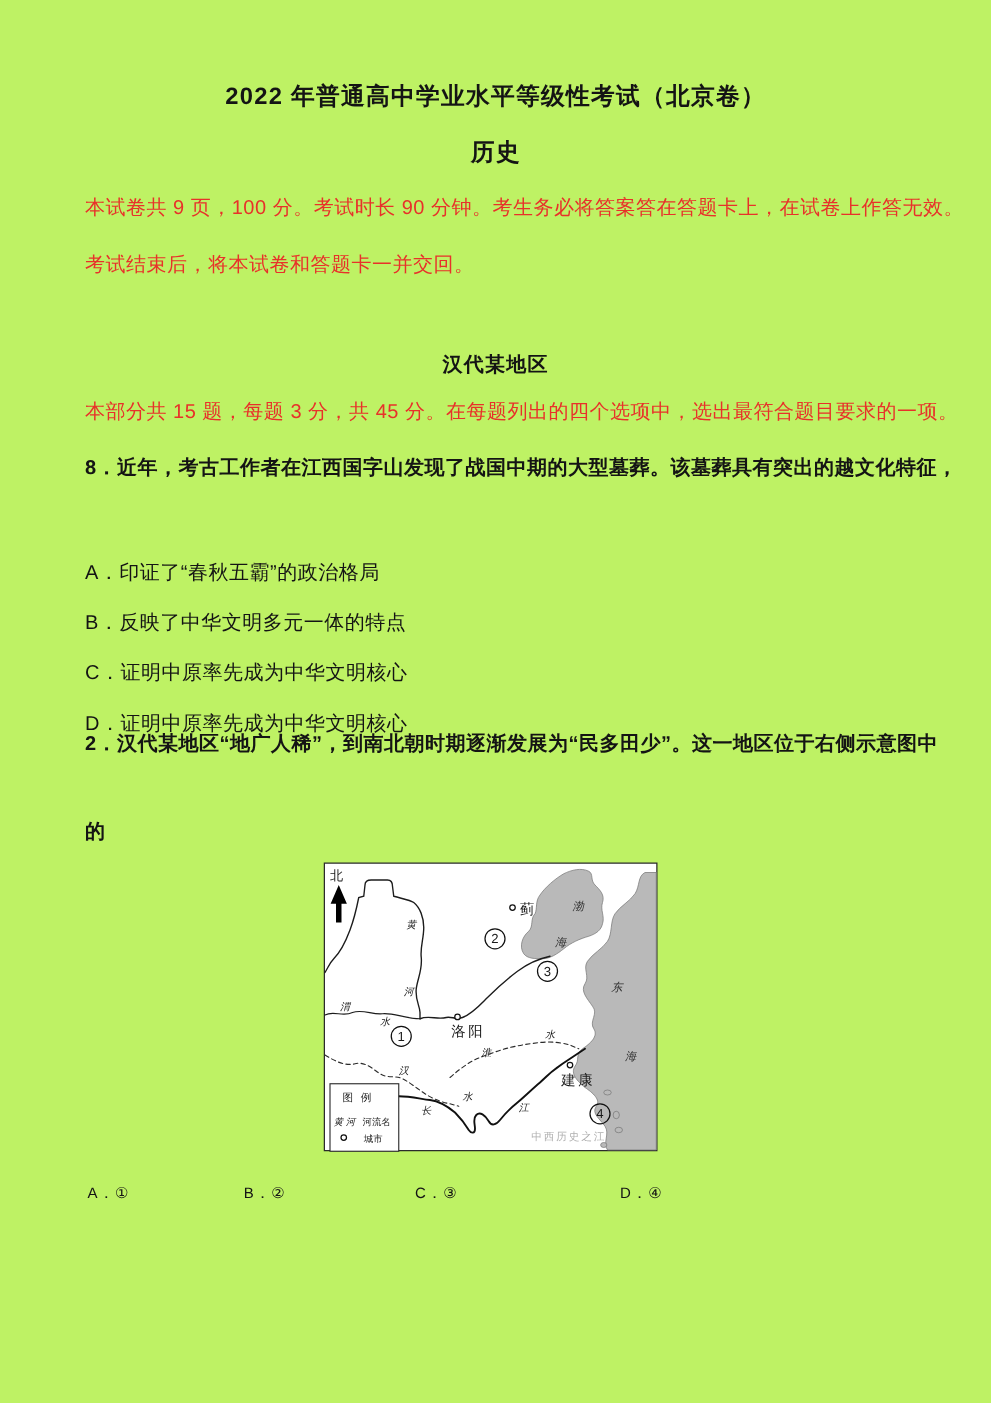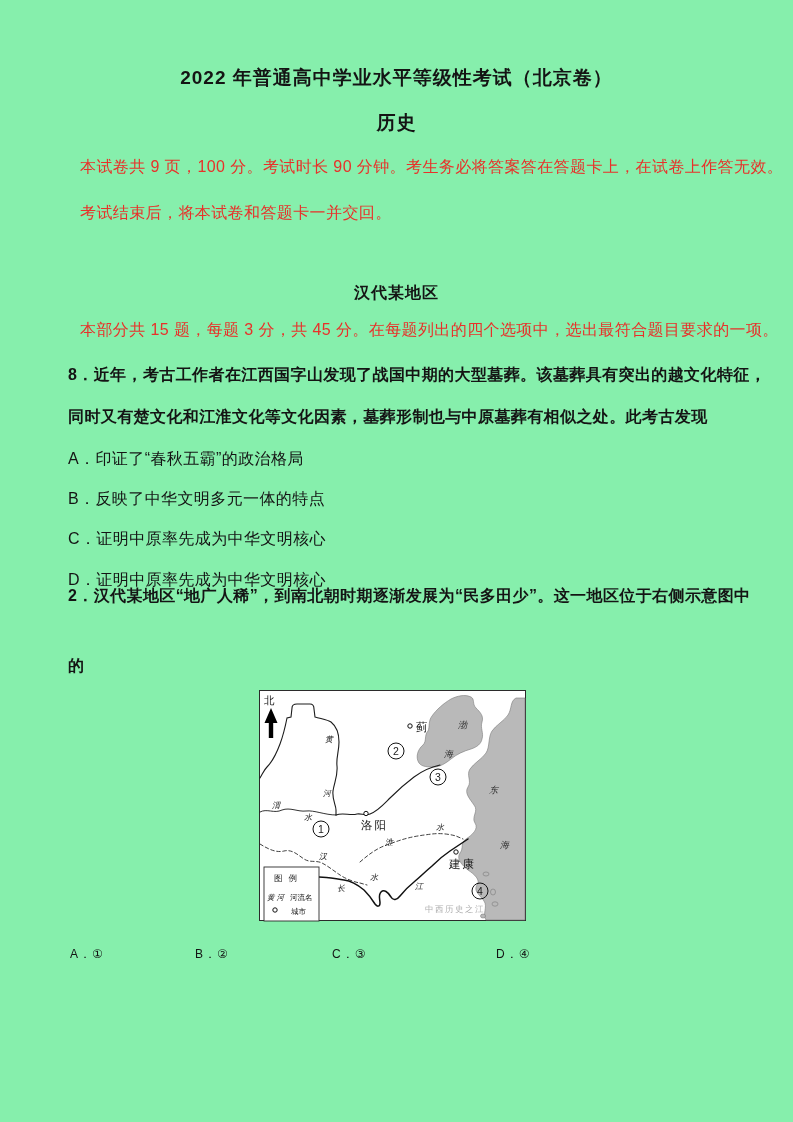--- a/index.html
+++ b/index.html
@@ -1,27 +1,27 @@
 <!DOCTYPE html>
 <html style="--accent-red: #e8312a;"><head>
 <meta charset="utf-8">
 <style>
   html,body{margin:0;padding:0;background:#fff;}
   .page{
     position:relative;
     width:793px;height:1122px;
-    background:#86efac;
+    background:#bef264;
     font-family:"Liberation Sans","DejaVu Sans",sans-serif;
     color:#141414;
     overflow:hidden;
   }
   .ln{position:absolute;left:68px;font-size:16px;letter-spacing:.4px;white-space:pre;line-height:1.25;}
   .center{left:0;width:100%;text-align:center;letter-spacing:1px;}
   .bold{font-weight:bold;}
-  .red{color:var(--accent-red,#e8312a);margin-left:12px;}
+  .red{color:var(--accent-red,#e8312a);}
   .title{font-size:19px;}
   .opt-row span{position:absolute;font-size:12px;letter-spacing:1px;}
   .map-wrap{position:absolute;left:253px;top:688px;width:280px;height:240px;}
   svg text{font-family:"Liberation Serif","DejaVu Serif",serif;fill:#1a1a1a;}
   .frame{fill:#ffffff;stroke:#2b2b2b;stroke-width:1;}
   .sea{fill:#b9b9b9;stroke:#7a7a7a;stroke-width:.6;}
   .river{fill:none;stroke:#1c1c1c;stroke-width:1.1;stroke-linecap:round;}
   .river-thin{fill:none;stroke:#1c1c1c;stroke-width:.9;stroke-linecap:round;}
   .river-dash{fill:none;stroke:#2a2a2a;stroke-width:.9;stroke-dasharray:3.5 2.6;stroke-linecap:round;}
   .river-main{fill:none;stroke:#111;stroke-width:1.5;stroke-linecap:round;}
@@ -45,21 +45,20 @@
   <div class="ln center bold title" style="top:111px">历史</div>
 
   <div class="ln red" style="top:157px">本试卷共 9 页，100 分。考试时长 90 分钟。考生务必将答案答在答题卡上，在试卷上作答无效。</div>
   <div class="ln red" style="top:203px">考试结束后，将本试卷和答题卡一并交回。</div>
 
   <div class="ln center bold" style="top:283px">汉代某地区</div>
 
   <div class="ln red" style="top:320px">本部分共 15 题，每题 3 分，共 45 分。在每题列出的四个选项中，选出最符合题目要求的一项。</div>
 
   <div class="ln bold" style="top:365px">8．近年，考古工作者在江西国字山发现了战国中期的大型墓葬。该墓葬具有突出的越文化特征，</div>
-  <div class="ln bold" style="top:407px">同时又有楚文化和江淮文化等文化因素，墓葬形制也与中原墓葬有相似之处。此考古发现</div>
 
   <div class="ln" style="top:449px">A．印证了“春秋五霸”的政治格局</div>
   <div class="ln" style="top:489px">B．反映了中华文明多元一体的特点</div>
   <div class="ln" style="top:529px">C．证明中原率先成为中华文明核心</div>
   <div class="ln" style="top:570px">D．证明中原率先成为中华文明核心</div>
 
   <div class="ln bold" style="top:586px">2．汉代某地区“地广人稀”，到南北朝时期逐渐发展为“民多田少”。这一地区位于右侧示意图中</div>
   <div class="ln bold" style="top:656px">的</div>
 
   <div class="map-wrap">

